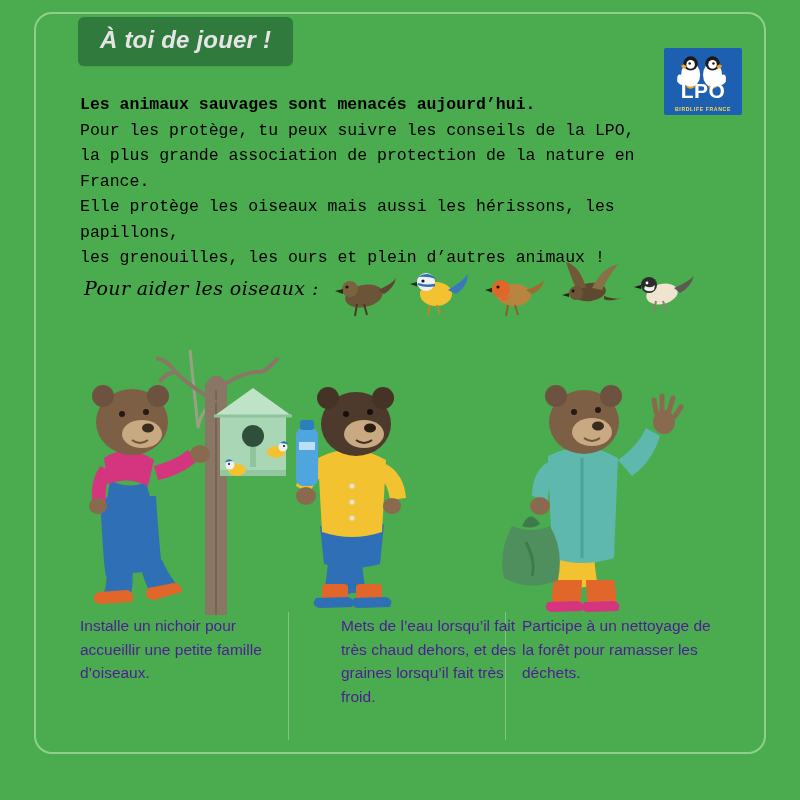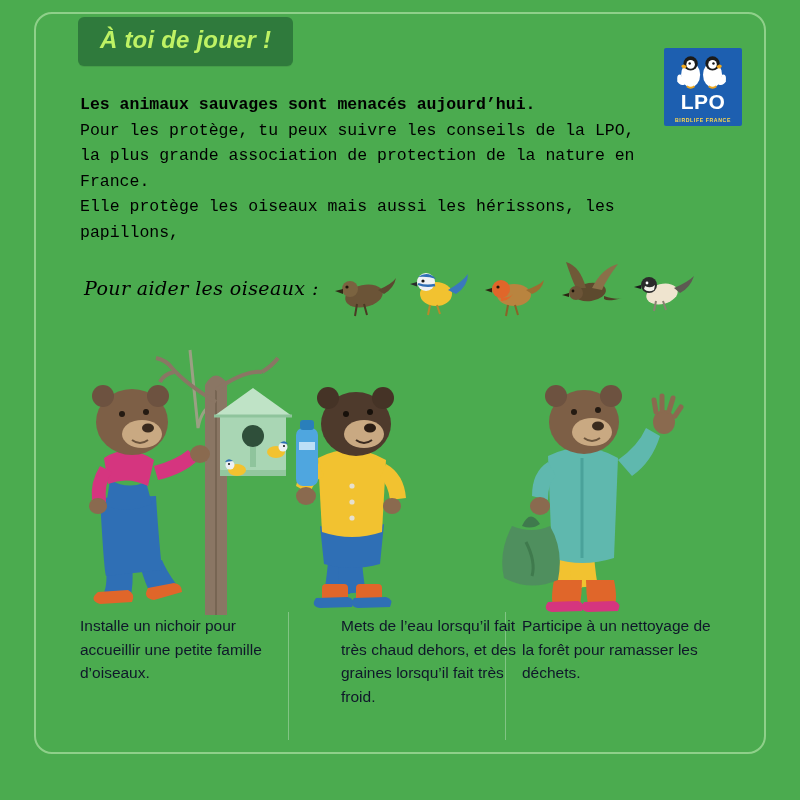--- a/index.html
+++ b/index.html
@@ -24,32 +24,32 @@
   
   .title-tab {
     position: absolute;
     left: 78px; top: 17px;
     background: #2f7a3c;
     border-radius: 6px;
     padding: 9px 22px 12px 22px;
     box-shadow: 0 1px 0 rgba(0,0,0,0.08);
   }
   .title-tab span {
-    color: #bef264;
+    color: #e5e5e5;
     font-size: 24px;
     font-weight: bold;
     letter-spacing: 0.2px;
     font-style: italic;
   }
 
   
   .lpo {
     position: absolute;
     right: 58px; top: 48px;
-    width: 78px; height: 78px;
+    width: 78px; height: 67px;
     background: #1d5fb0;
     border-radius: 2px;
     overflow: hidden;
     padding-left: 24px;
   }
   .lpo .birds { position: absolute; left: 0; top: 4px; width: 100%; height: 40px; }
   .lpo .txt {
     position: absolute; left: 0; bottom: 12px; width: 100%;
     text-align: center; color: #ffffff;
     font-size: 21px; font-weight: bold; letter-spacing: 0.5px;
@@ -104,21 +104,21 @@
 
   
   .captions {
     position: absolute;
     left: 80px; top: 614px;
     width: 650px; height: 120px;
   }
   .caption {
     position: absolute;
     top: 0;
-    color: #0f172a;
+    color: #4c1d95;
     font-size: 15.5px;
     line-height: 1.52;
     width: 200px;
   }
   .caption.c1 { left: 0; }
   .caption.c2 { left: 225px; margin-left: 36px; }
   .caption.c3 { left: 442px; }
 
   
   .sep {
@@ -160,20 +160,21 @@
   </svg>
   <div class="txt">LPO</div>
   <div class="sub">BIRDLIFE FRANCE</div>
 </div>
 
 <div class="intro">
   <div class="lead">Les animaux sauvages sont menacés aujourd’hui.</div>
   <div class="line">Pour les protège, tu peux suivre les conseils de la LPO,</div>
   <div class="line">la plus grande association de protection de la nature en France.</div>
   <div class="line">Elle protège les oiseaux mais aussi les hérissons, les papillons,</div>
+  <div class="line">les grenouilles, les ours et plein d’autres animaux !</div>
 </div>
 
 <div class="birds-heading">Pour aider les oiseaux :</div>
 
 <div class="bird-row">
 
   <svg class="bird" style="left:0px;  top:12px;" viewBox="0 0 70 56">
     <ellipse cx="34" cy="26" rx="19" ry="11" fill="#6b5437" transform="rotate(-12 34 26)"></ellipse>
     <path d="M48 20 q14 -6 18 -12 q-2 10 -12 16 z" fill="#5c4830"></path>
     <circle cx="20" cy="19" r="8" fill="#7b6340"></circle>

